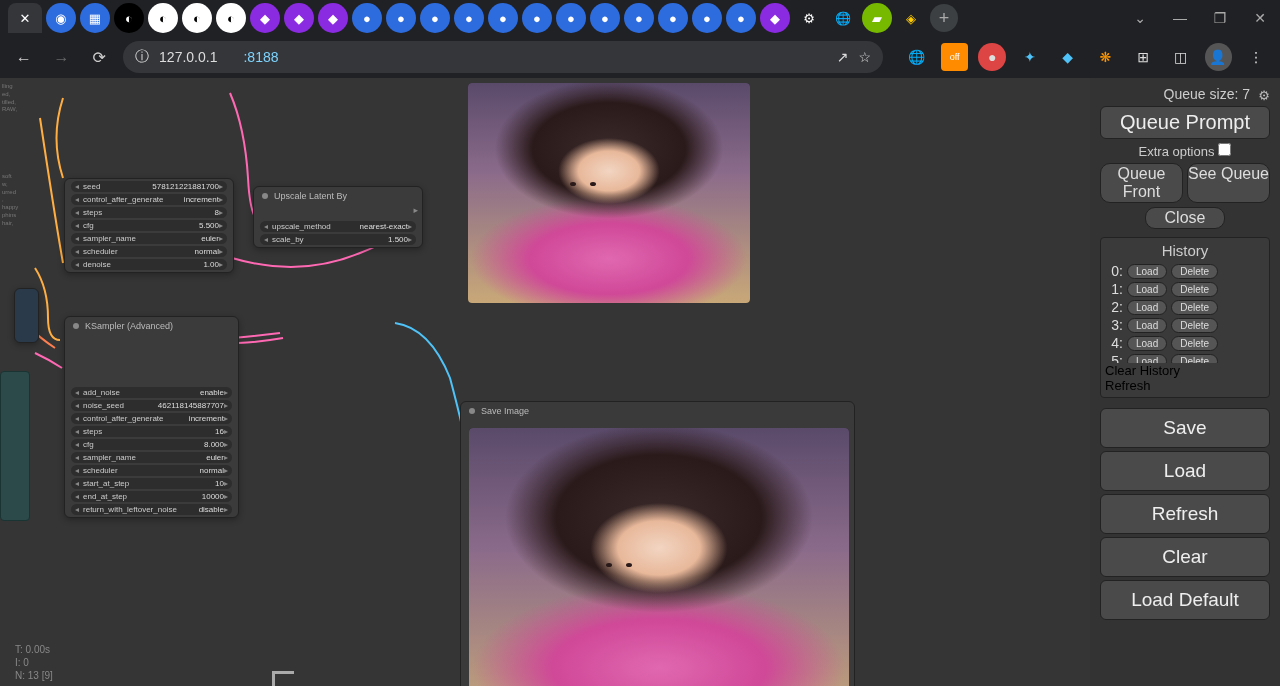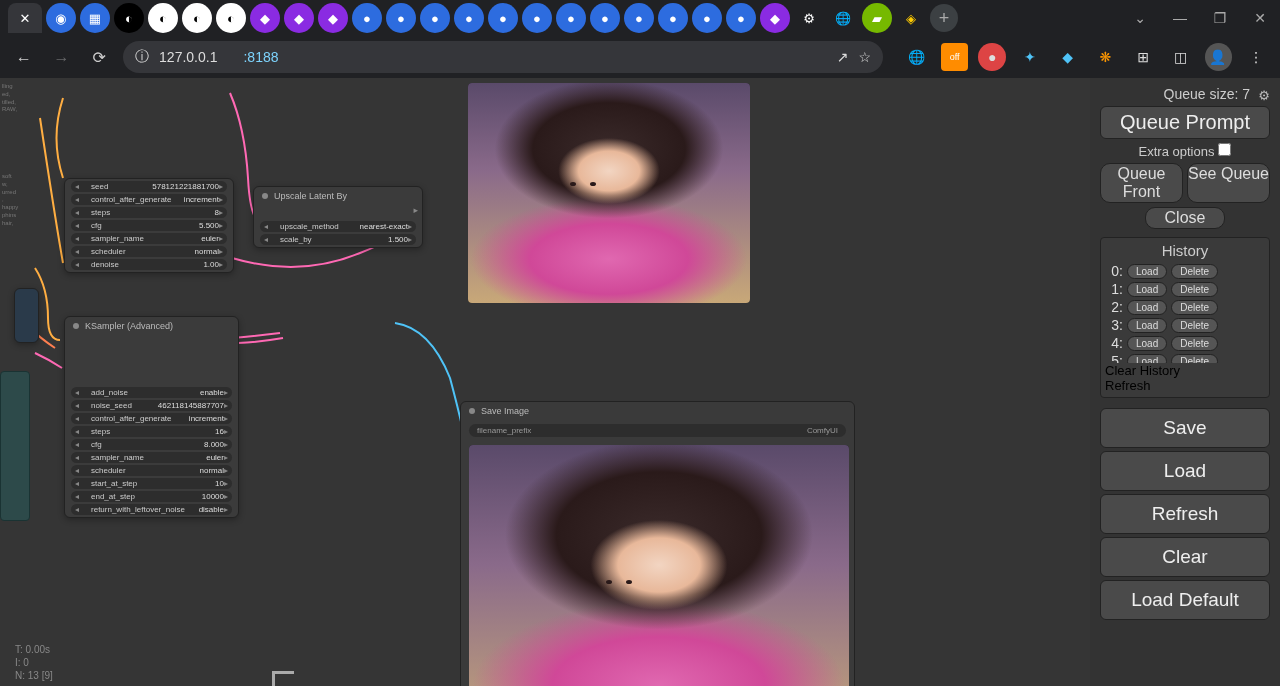--- a/index.html
+++ b/index.html
@@ -25,21 +25,21 @@
 .canvas{position:absolute;left:0;top:0;width:1090px;height:608px;background:#353535;overflow:hidden;}
 .canvas svg{position:absolute;left:0;top:0;pointer-events:none;}
 
 .textblob{position:absolute;font-size:6px;line-height:1.3;color:#777;white-space:pre;}
 
 .node{position:absolute;background:#3b3b3b;border:1px solid #222;border-radius:6px;box-shadow:0 2px 6px rgba(0,0,0,.3);}
 .node-title{font-size:9px;color:#bbb;padding:4px 8px;display:flex;align-items:center;gap:6px;}
 .node-title .dot{width:6px;height:6px;border-radius:50%;background:#888;}
 .node-row{display:flex;align-items:center;justify-content:space-between;background:#2d2d2d;margin:2px 6px;border-radius:6px;padding:1px 4px;font-size:8px;color:#ccc;}
 .node-row .arr{color:#888;font-size:8px;}
-.node-row .lbl{flex:1;padding:0 12px;}
+.node-row .lbl{flex:1;padding:0 4px;}
 .node-row .val{color:#ddd;}
 
 
 .promptbox{position:absolute;left:0;top:293px;width:30px;height:150px;background:#2d4a4a;border:1px solid #1a3333;border-radius:4px;}
 
 
 .img-preview{position:absolute;border-radius:4px;overflow:hidden;background:#111;}
 .portrait{width:100%;height:100%;background:
  radial-gradient(ellipse 60% 50% at 50% 40%,#f2d5c2 0%,#e8b89a 18%,transparent 30%),
  radial-gradient(ellipse 90% 70% at 50% 30%,#3a2a2a 0%,#2a1a1a 30%,transparent 45%),
@@ -335,24 +335,20 @@
 
 <div class="img-preview" style="left:468px;top:5px;width:282px;height:220px;">
   <div class="portrait"></div>
 </div>
 
 <div class="savenode">
   <div class="node-title">
           <span class="dot"></span>
           <span>Save Image</span>
         </div>
-  <div class="prefix-row">
-    <span>filename_prefix</span>
-    <span>ComfyUI</span>
-  </div>
   <div class="img-preview" style="position:relative;margin:8px;height:300px;width:380px;">
     <div class="portrait"></div>
   </div>
 </div>
 
 <div class="handle"></div>
 
 <div class="stats">
   <div>T: 0.00s</div>
   <div>I: 0</div>

